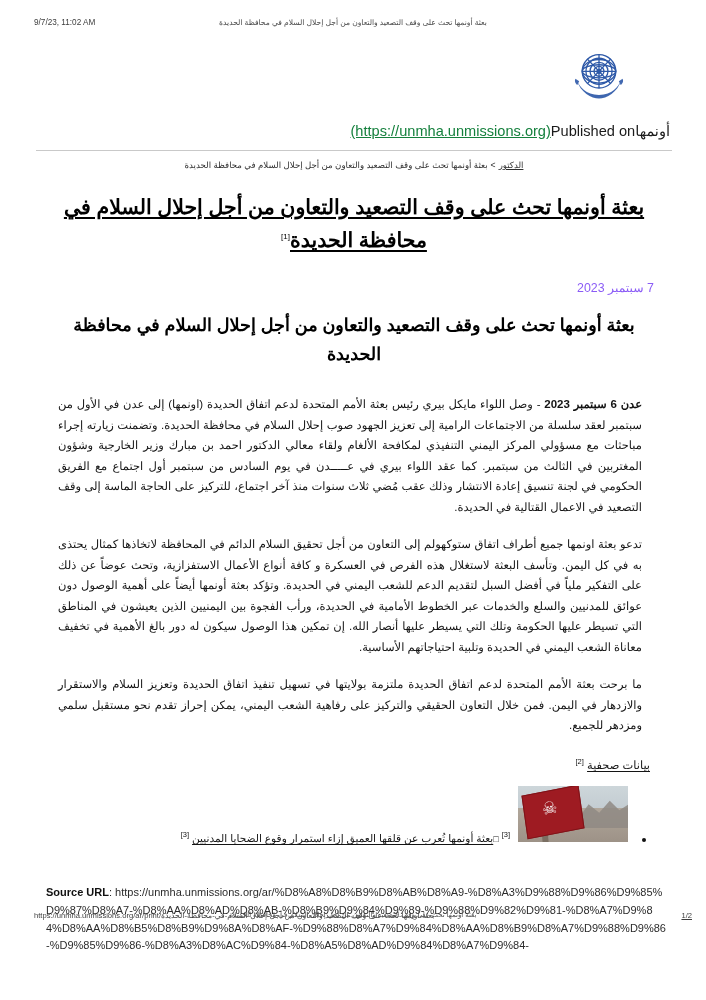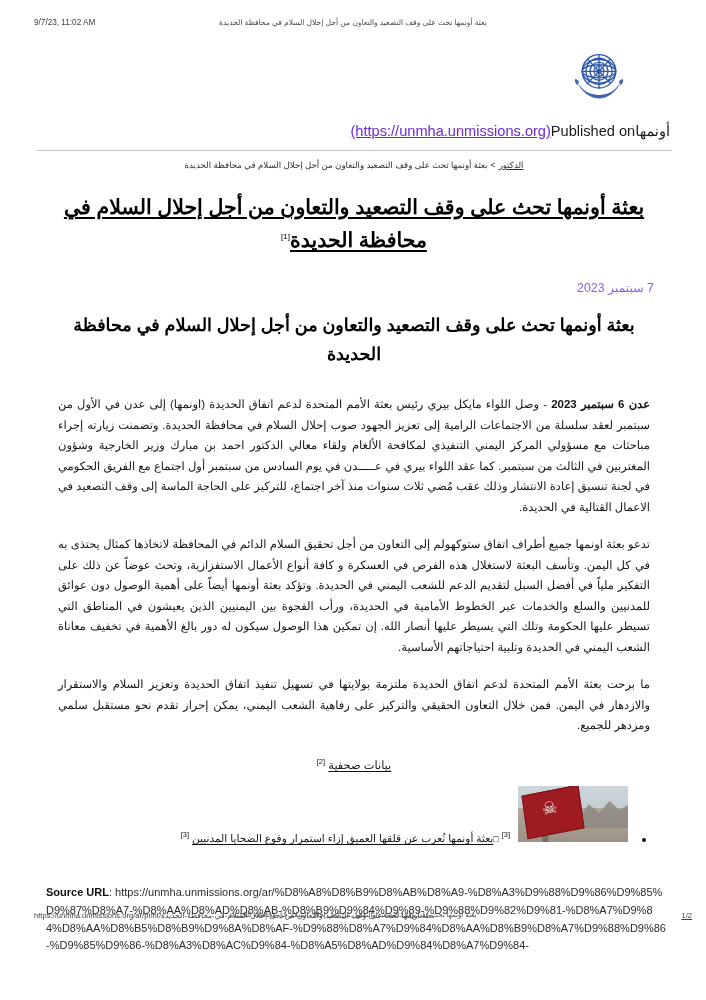--- a/index.html
+++ b/index.html
@@ -79,21 +79,21 @@
     text-align: right;
     font-size: 14.6px;
     color: #1b1b1b;
     padding-top: 14px;
     padding-right: 2px;
     white-space: nowrap;
     unicode-bidi: plaintext;
   }
   .published-line .pub-en { direction: ltr; unicode-bidi: embed; }
   .published-line a {
-    color: #6d28d9;
+    color: #15803d;
   }
 
   .divider {
     margin-top: 11px;
     border-top: 1px solid #c9c9c9;
     width: 636px;
   }
 
   
   .breadcrumb {
@@ -148,28 +148,28 @@
     margin-top: 26px;
     padding: 0 22px 0 22px;
   }
   p.body-p {
     direction: rtl;
     text-align: justify;
     text-align-last: right;
     font-size: 11.5px;
     line-height: 1.78;
     color: #141414;
-    margin: 0 0 17px 0;
+    margin: 0 8px 17px 0;
   }
   p.body-p b { font-weight: bold; }
 
   
   .press-label {
     direction: rtl;
-    text-align: center;
+    text-align: right;
     font-size: 11.4px;
     color: #141414;
     padding: 0 22px 0 22px;
     margin-top: 22px;
   }
   .press-label .plink {
     text-decoration: underline;
     text-underline-offset: 2px;
     color: #141414;
   }

